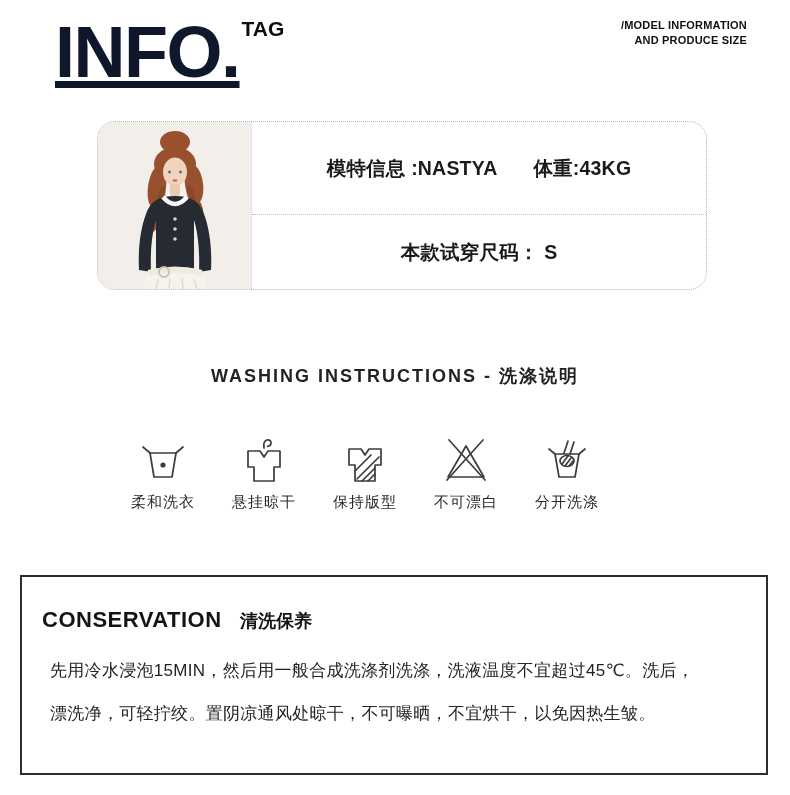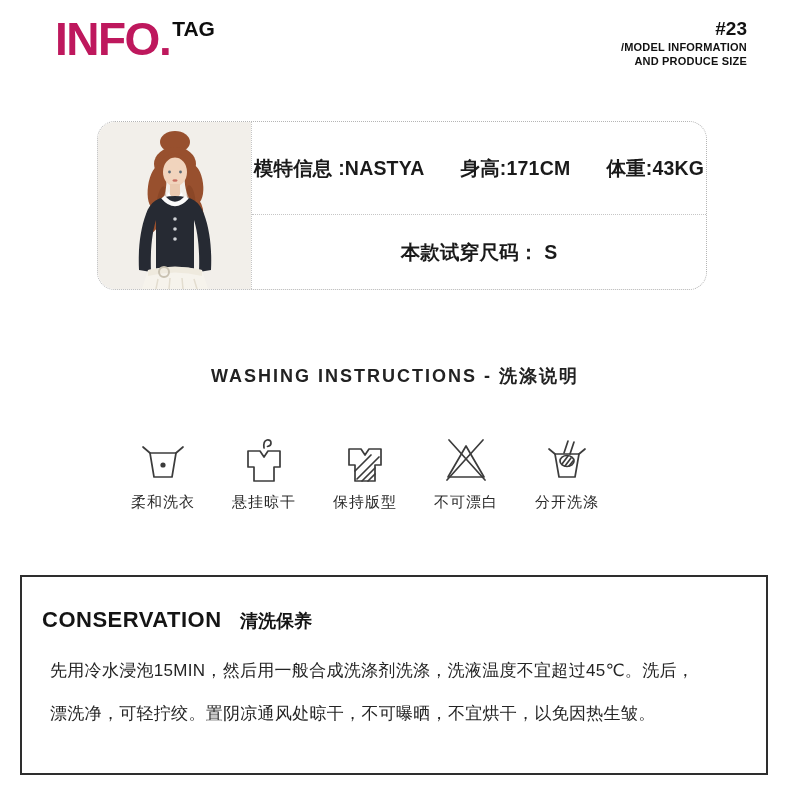--- a/index.html
+++ b/index.html
@@ -3,21 +3,21 @@
 <meta charset="utf-8">
 <style>
   html,body{margin:0;padding:0;background:#fff;}
   .page{position:relative;width:790px;height:795px;background:#ffffff;overflow:hidden;
         font-family:"Liberation Sans","DejaVu Sans",sans-serif;color:#1c1c1c;}
 
   
   .topbar{position:absolute;left:55px;right:43px;top:16px;display:flex;
           justify-content:space-between;align-items:flex-start;}
   .logo{display:flex;align-items:flex-start;line-height:1;}
-  .logo-main{font-size:46px;font-weight:800;letter-spacing:-1.5px;color:#be185d;}
+  .logo-main{font-size:72px;font-weight:800;letter-spacing:-1.5px;color:#0f172a;text-decoration:underline;}
   .logo-sup{font-size:21px;font-weight:800;color:#0d0d0d;margin-left:2px;margin-top:2px;letter-spacing:0;}
   .top-right{text-align:right;color:#111;padding-top:2px;}
   .page-num{font-size:19px;font-weight:700;line-height:1.15;}
   .subtitle-line{font-size:11px;font-weight:700;line-height:1.32;letter-spacing:0.2px;}
 
   
   .model-card{position:absolute;left:97px;top:121px;width:610px;height:169px;
               border:1px dotted #b5b5b5;border-radius:18px;display:flex;
               box-sizing:border-box;background:#fff;}
   .model-photo{width:153px;flex:none;border-right:1px dotted #c6c6c6;
@@ -51,21 +51,20 @@
 <body>
 
 <div class="page">
 
   <header class="topbar">
     <div class="logo">
       <span class="logo-main">INFO.</span>
       <span class="logo-sup">TAG</span>
     </div>
     <div class="top-right">
-      <div class="page-num">#23</div>
       <div class="subtitle-line">/MODEL INFORMATION</div>
       <div class="subtitle-line">AND PRODUCE SIZE</div>
     </div>
   </header>
 
   <section class="model-card">
     <div class="model-photo">
       <svg viewBox="0 0 153 167" xmlns="http://www.w3.org/2000/svg">
         <rect width="153" height="167" fill="#f2efea"></rect>
         <g fill="#98502e">
@@ -96,21 +95,20 @@
         </g>
         <path d="M50 148 Q77 142 104 148 L110 167 H44 Z" fill="#f6f3ec"></path>
         <path d="M50 148 Q77 141 104 148 L104 154 Q77 147 50 154 Z" fill="#efeade"></path>
         <circle cx="66" cy="150" r="5" fill="none" stroke="#c9c2b2" stroke-width="2"></circle>
         <path d="M60 157 L58 167 M72 156 L71 167 M84 156 L85 167 M96 157 L99 167" stroke="#e3ddcf" stroke-width="1.5"></path>
       </svg>
     </div>
     <div class="model-details">
       <div class="detail-row row1">
         <span class="detail-text">模特信息 :NASTYA</span>
-        <span class="detail-text">身高:171CM</span>
         <span class="detail-text">体重:43KG</span>
       </div>
       <div class="detail-row row2">
         <span class="detail-text">本款试穿尺码： S</span>
       </div>
     </div>
   </section>
 
   <h2 class="washing-title">WASHING INSTRUCTIONS - 洗涤说明</h2>
 

